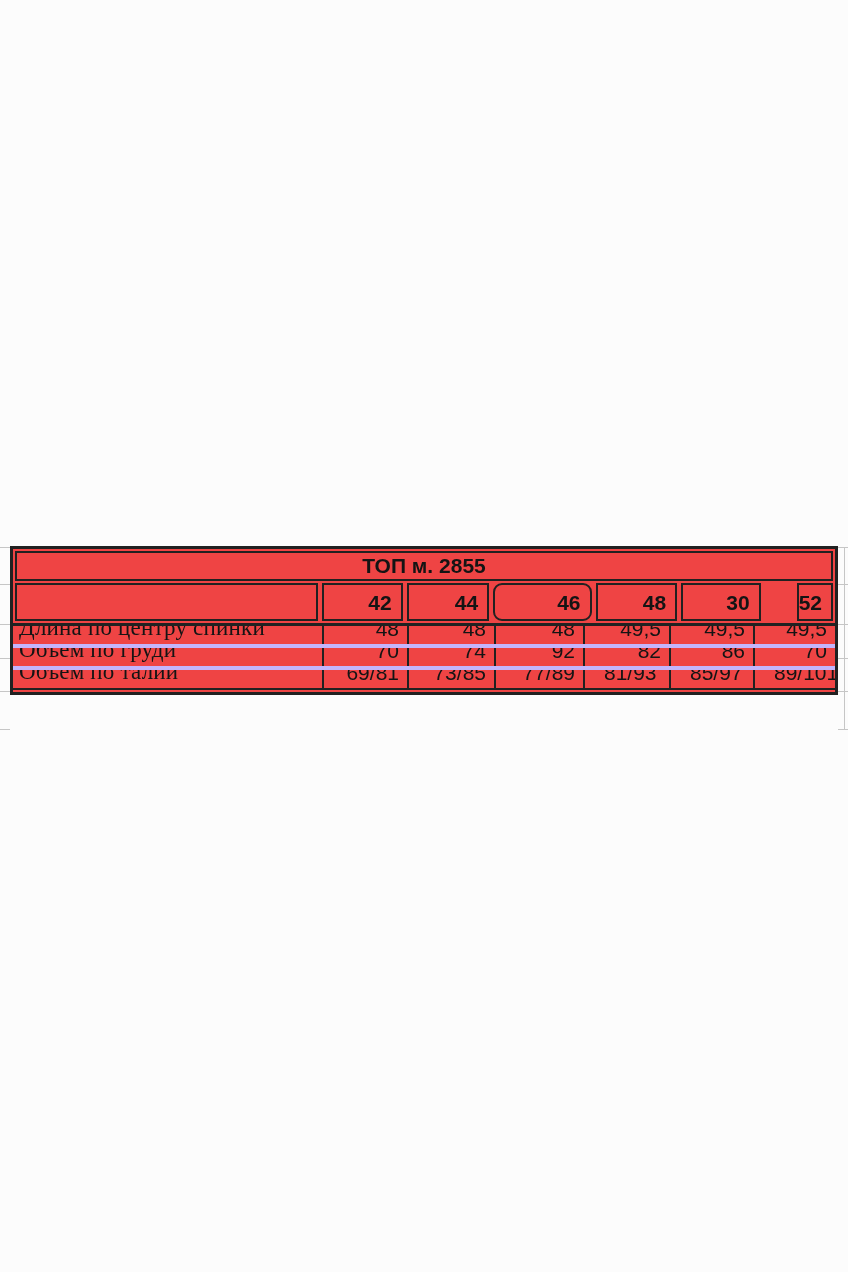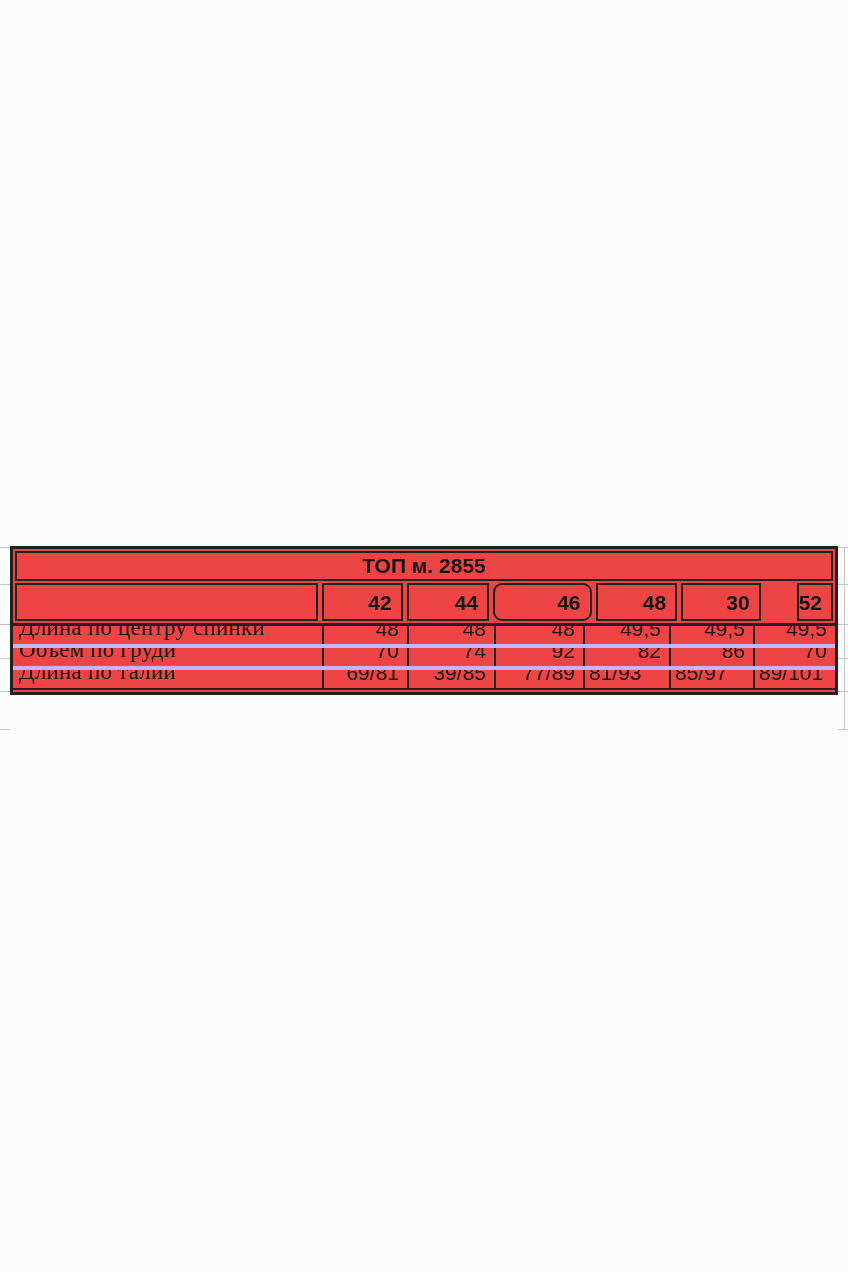--- a/index.html
+++ b/index.html
@@ -61,21 +61,21 @@
     justify-content: flex-end;
     padding: 0 8px 3px 4px;
     font-size: 21px; color: #141414;
     border-right: 2px solid #212121;
     white-space: nowrap;
   }
   .v-0 { width: 85px; } .v-1 { width: 87px; } .v-2 { width: 89px; }
   .v-3 { width: 86px; } .v-4 { width: 84px; } .v-5 { flex: 1; border-right: none; }
 
   
-  .r-2 .v-3, .r-2 .v-4, .r-2 .v-5 { justify-content: flex-start; padding-left: 4px; }
+  .r-2 .v-3, .r-2 .v-4, .r-2 .v-5 { justify-content: flex-start; padding-left: 19px; }
 
   
   .stub-h { position: absolute; width: 10px; height: 1px; background: #c6c6c6; left: 0; }
   .stub-h.right { left: 838px; }
   .grid-v { position: absolute; left: 844px; top: 547px; width: 1px; height: 183px; background: #c6c6c6; }
 </style>
 </head>
 <body>
 
 <div class="sheet">
@@ -110,23 +110,23 @@
         <div class="cell label-cell">Объем по груди</div>
         <div class="cell value-cell v-0">70</div>
         <div class="cell value-cell v-1">74</div>
         <div class="cell value-cell v-2">92</div>
         <div class="cell value-cell v-3">82</div>
         <div class="cell value-cell v-4">86</div>
         <div class="cell value-cell v-5">70</div>
       </div>
 
       <div class="data-row r-2">
-        <div class="cell label-cell">Длина по талии</div>
+        <div class="cell label-cell">Объем по талии</div>
         <div class="cell value-cell v-0">69/81</div>
-        <div class="cell value-cell v-1">39/85</div>
+        <div class="cell value-cell v-1">73/85</div>
         <div class="cell value-cell v-2">77/89</div>
         <div class="cell value-cell v-3">81/93</div>
         <div class="cell value-cell v-4">85/97</div>
         <div class="cell value-cell v-5">89/101</div>
       </div>
 
     </div>
   </div>
 
   <div class="stub-h" style="top:547px"></div>

